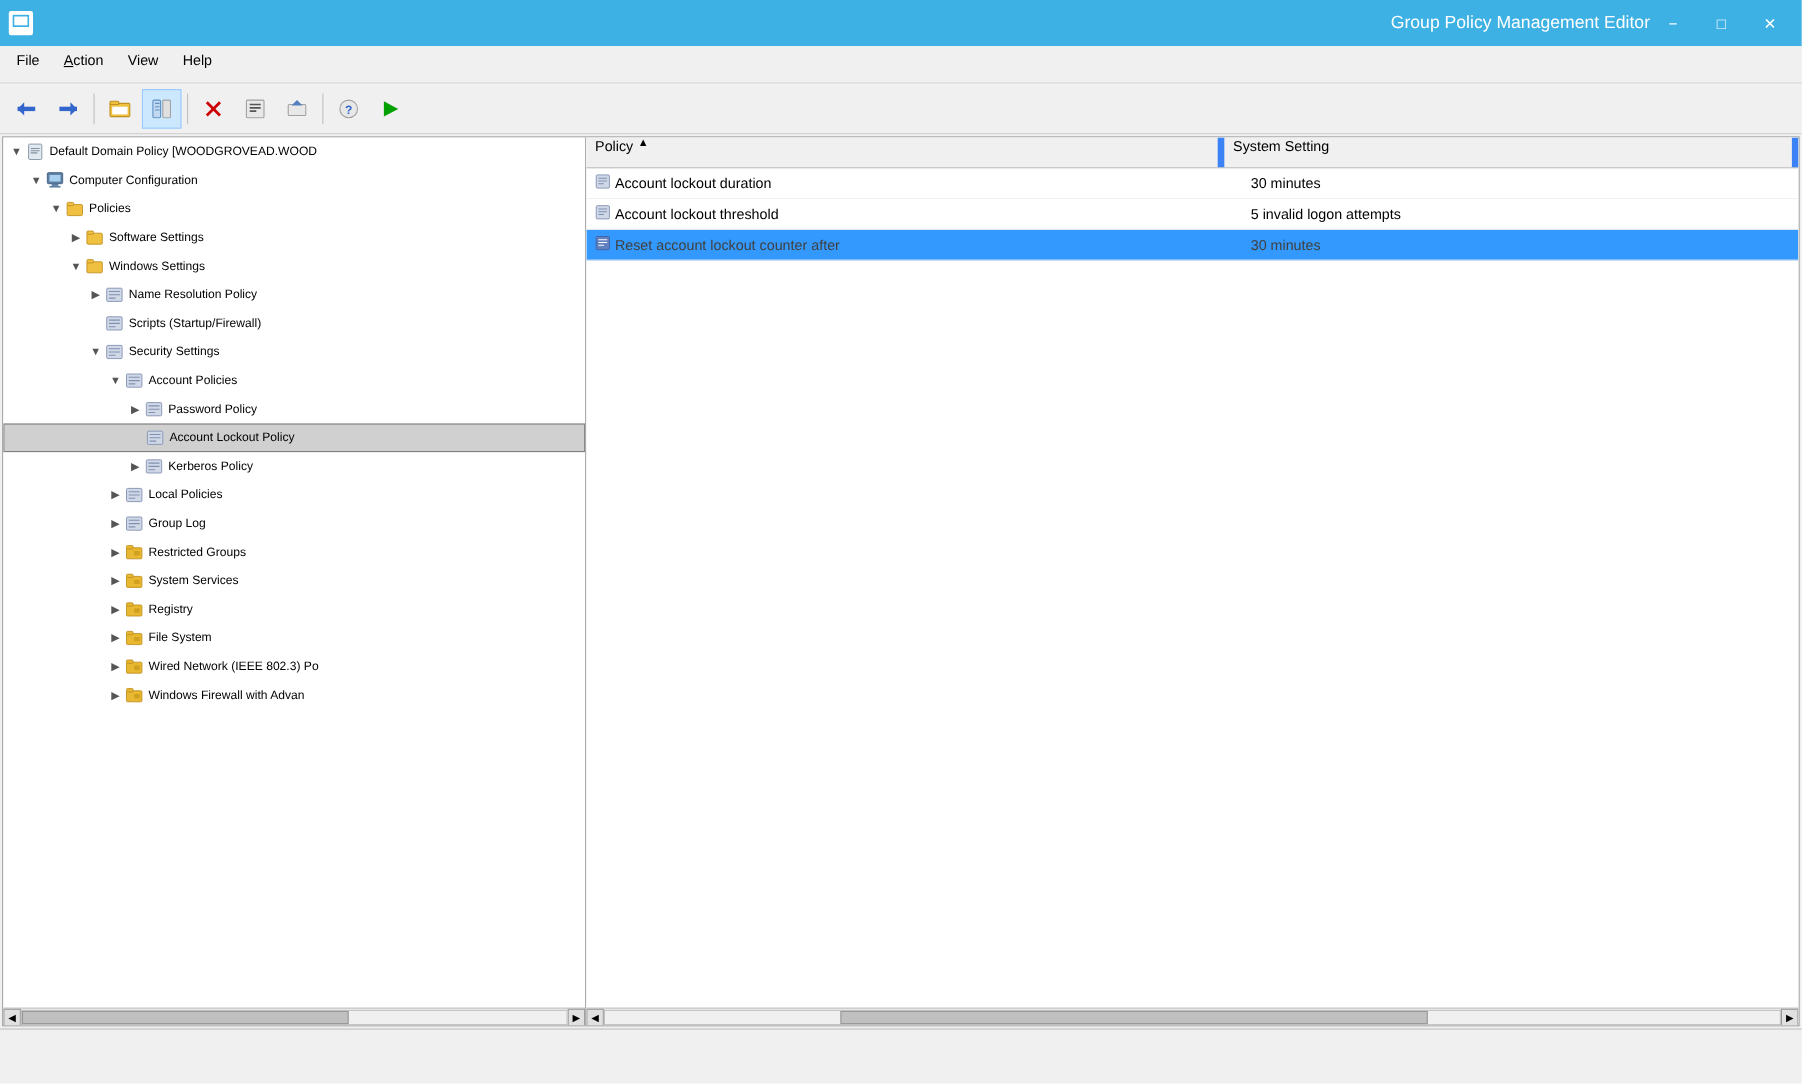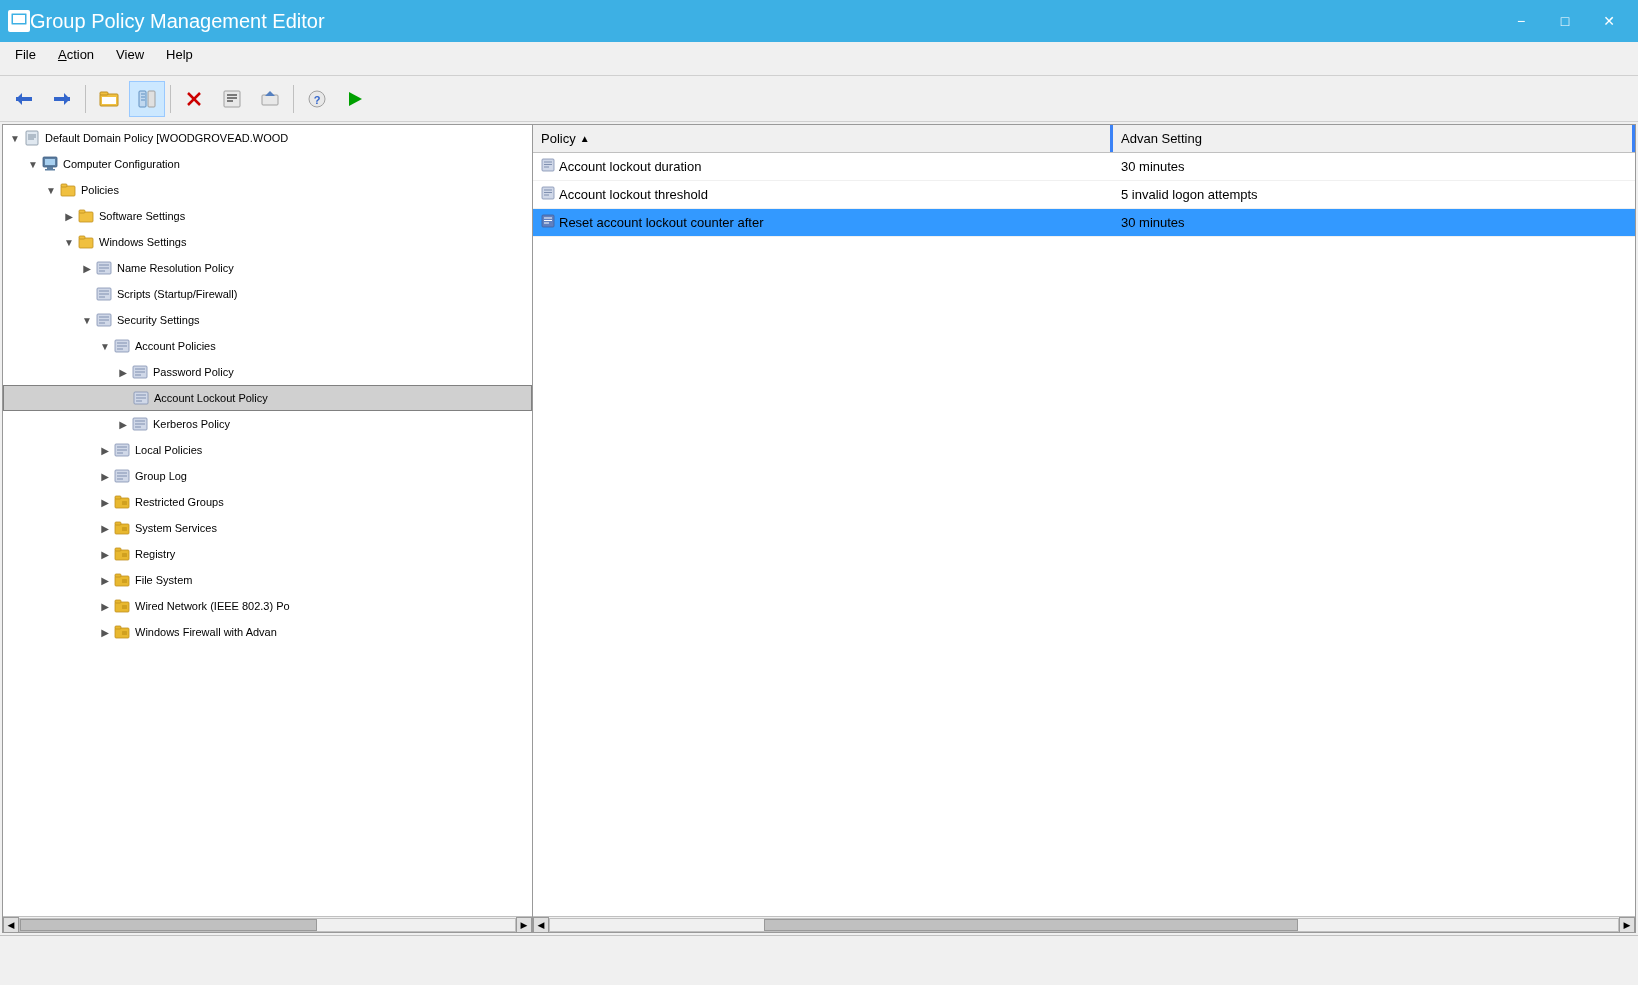--- a/index.html
+++ b/index.html
@@ -32,25 +32,25 @@
       height: 22px;
       background: #fff;
       border-radius: 2px;
       display: flex;
       align-items: center;
       justify-content: center;
       font-size: 14px;
       color: #3db0e4;
     }
     .title-bar-text {
-      font-size: 20px;
+      font-size: 16px;
       font-weight: 400;
       color: #fff;
       flex: 1;
-      text-align: left;
+      text-align: right;
     }
     .title-bar-controls {
       display: flex;
       gap: 2px;
     }
     .title-btn {
       width: 42px;
       height: 30px;
       display: flex;
       align-items: center;
@@ -186,52 +186,52 @@
       display: flex;
       background: #f0f0f0;
       border-bottom: 1px solid #c0c0c0;
       height: 28px;
       align-items: center;
     }
     .list-header-cell {
       padding: 0 8px;
       font-size: 13px;
       font-weight: 400;
-      border-right: 3px solid #3b82f6;
+      border-right: 6px solid #3b82f6;
       height: 100%;
       display: flex;
-      align-items: center;
       cursor: pointer;
     }
     .list-header-sort { margin-left: 4px; font-size: 10px; }
 
     
     .list-body {
       flex: 1;
       overflow-y: auto;
     }
     .list-row {
       display: flex;
       align-items: center;
       height: 28px;
       border-bottom: 1px solid #f0f0f0;
       cursor: pointer;
+      gap: 16px;
     }
     .list-row.selected { background: #3399ff; color: #fff; }
     .list-cell {
       padding: 0 8px;
       font-size: 13px;
       display: flex;
       align-items: center;
       gap: 4px;
       overflow: hidden;
       white-space: nowrap;
     }
     .list-cell-icon { font-size: 12px; }
-    .list-row.selected .list-cell { color: #000000; }
+    .list-row.selected .list-cell { color: #404040; }
 
     
     .scrollbar-h {
       height: 16px;
       background: #f0f0f0;
       border-top: 1px solid #c0c0c0;
       display: flex;
       align-items: center;
     }
     .scrollbar-btn {
@@ -686,21 +686,21 @@
     </div>
   </div>
 
   <div class="right-pane">
     <div class="list-header">
       <div class="list-header-cell" style="width:580px;">
         <span>Policy</span>
         <span class="list-header-sort">▲</span>
       </div>
       <div class="list-header-cell" style="flex:1;">
-        <span>Advan Setting</span>
+        <span>System Setting</span>
       </div>
     </div>
     <div class="list-body" id="list-container">
 
     <div class="list-row">
     <div class="list-cell" style="width:580px;">
       <span class="list-cell-icon"><svg width="14" height="14" viewBox="0 0 14 14">
     <rect x="1" y="1" width="12" height="12" rx="1" fill="#d0d8e8" stroke="#8090b0" stroke-width="0.8"></rect>
     <line x1="3" y1="4" x2="11" y2="4" stroke="#8090b0" stroke-width="1"></line>
     <line x1="3" y1="6.5" x2="11" y2="6.5" stroke="#8090b0" stroke-width="1"></line>

